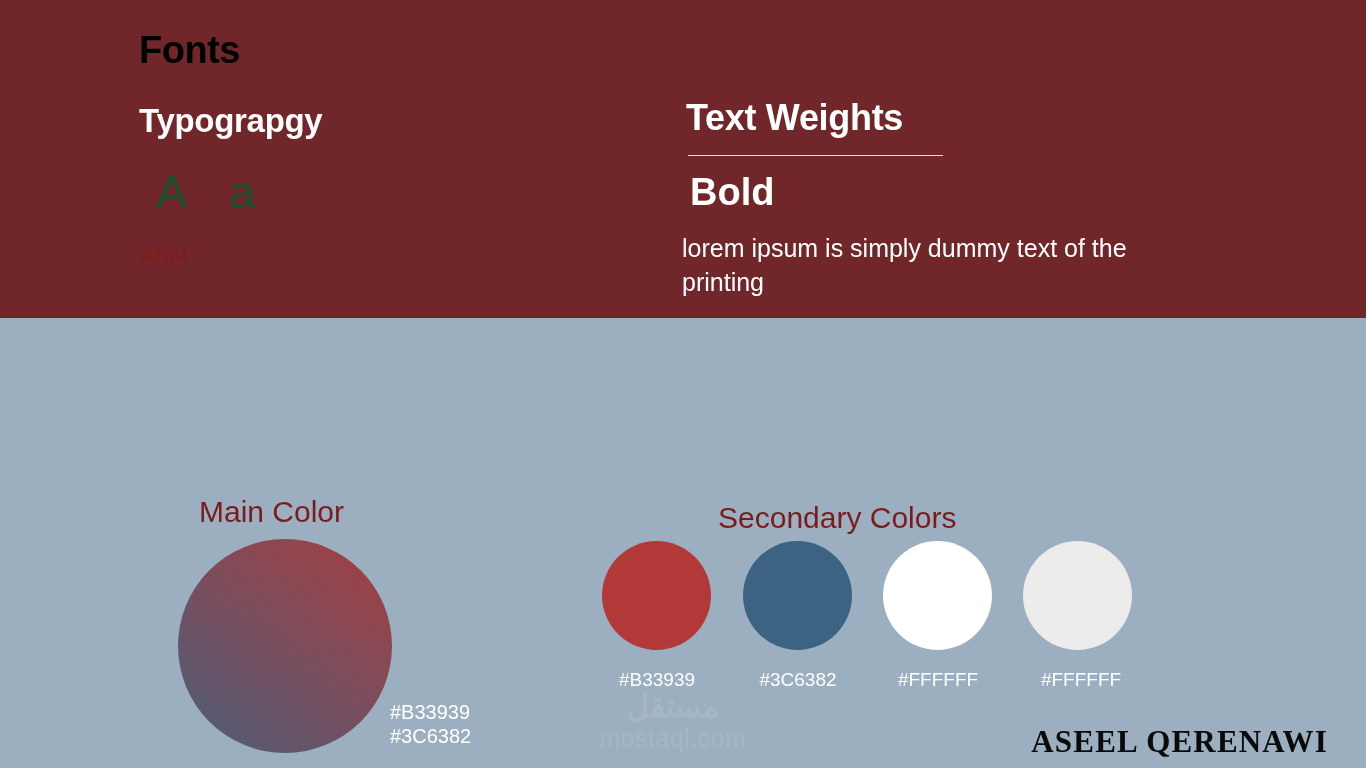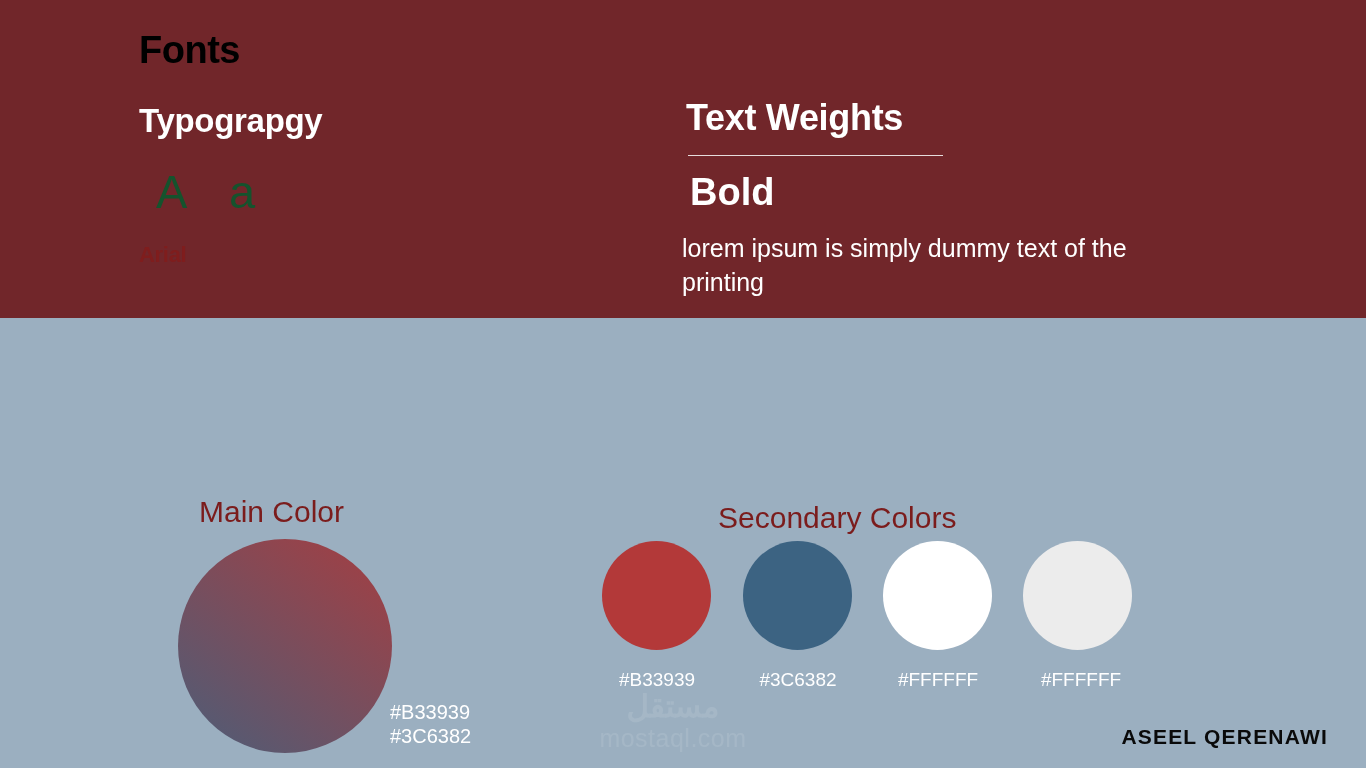--- a/index.html
+++ b/index.html
@@ -208,23 +208,23 @@
     font-size: 25px;
     line-height: 28px;
     letter-spacing: 0.5px;
   }
 
   
   .signature {
     position: absolute;
     right: 38px;
     top: 726px;
-    font-family: Liberation Sans, sans-serif;
-    font-weight: bold;
-    font-size: 21px;
+    font-family: Liberation Serif, serif;
+    font-weight: bold;
+    font-size: 31px;
     line-height: 1;
     letter-spacing: 1.2px;
     color: #0a0a0a;
     white-space: nowrap;
   }
 </style>
 </head>
 <body>
 
 <div id="slide">

